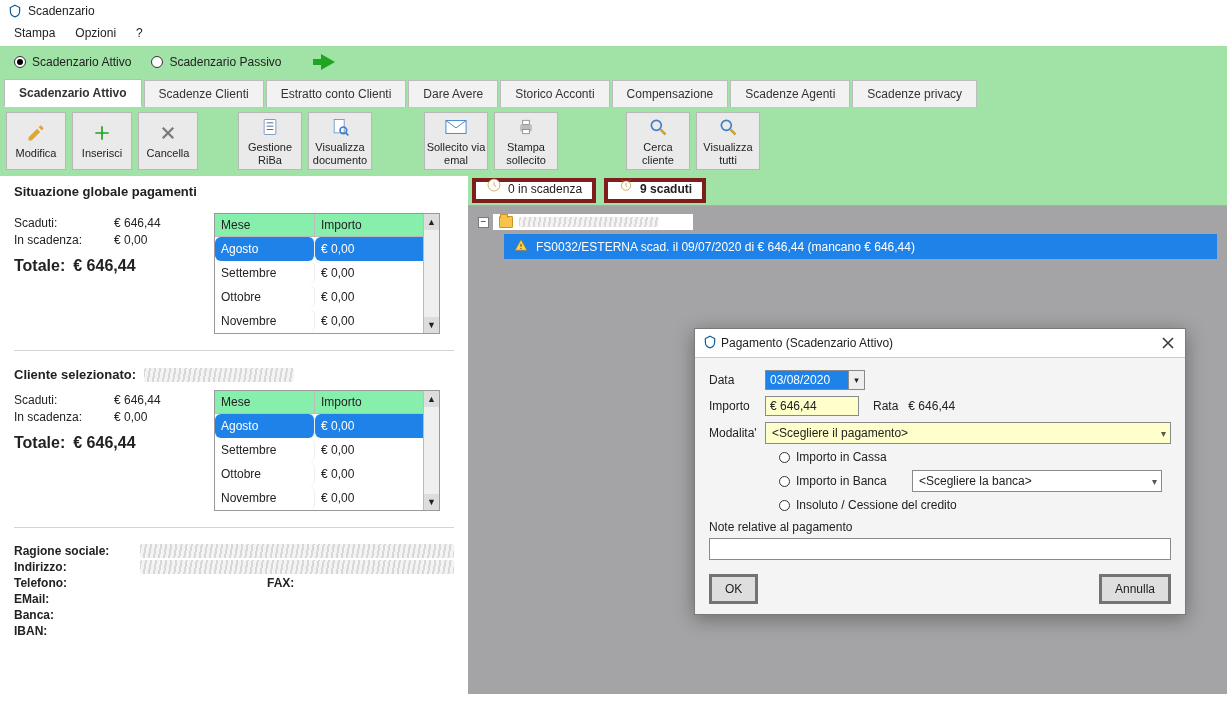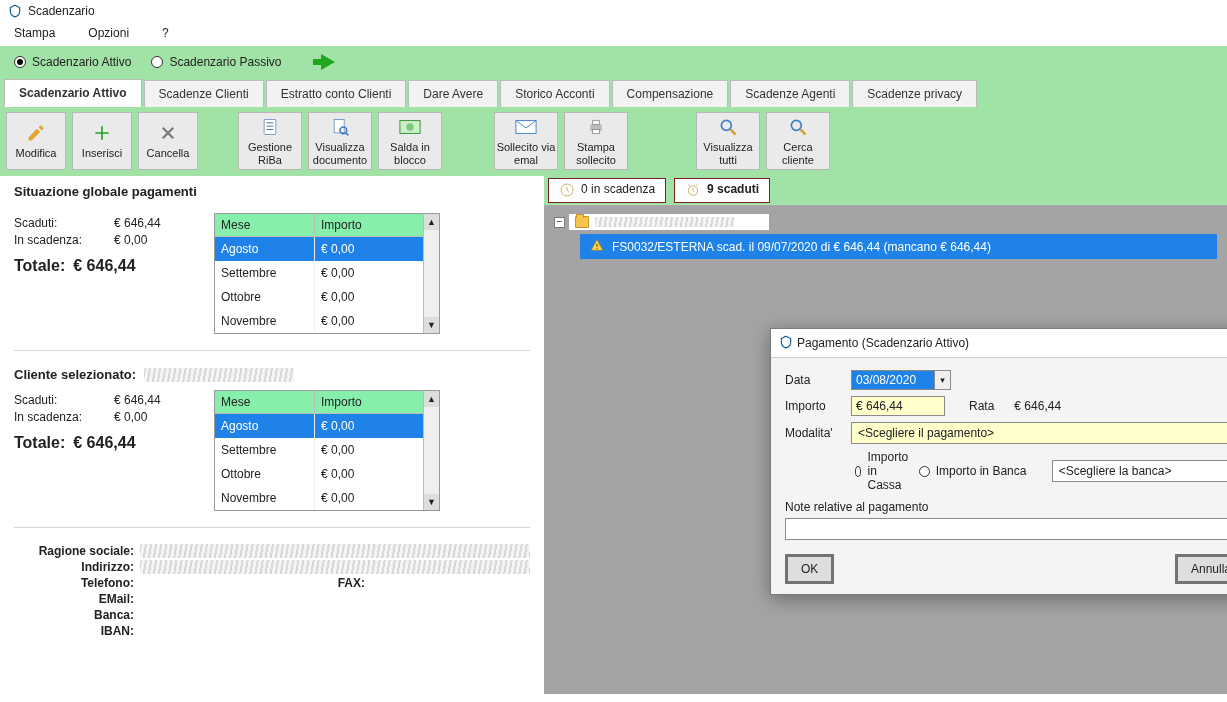--- a/index.html
+++ b/index.html
@@ -22,21 +22,21 @@
     padding: 4px 8px;
     background: #fff;
   }
   .titlebar .app-icon {
     width: 14px; height: 14px;
     display: inline-flex; align-items: center; justify-content: center;
     color: #0a5a95;
   }
   .menubar {
     display: flex;
-    gap: 33px;
+    gap: 20px;
     padding: 4px 14px 6px;
     background: #fff;
   }
   .menubar span { cursor: default; }
   
   .opt-strip {
     background: #a1e3a6;
     padding: 8px 14px;
     display: flex;
     align-items: center;
@@ -115,21 +115,21 @@
   .tbtn .ticon { width: 22px; height: 22px; display:flex; align-items:center; justify-content:center; }
   .tsep { width: 28px; }
   
   .body-split {
     display: flex;
     background: #a1e3a6;
     height: calc(100% - 184px);
   }
   .left-pane {
     background: #fff;
-    width: 544px;
+    width: 468px;
     padding: 8px 14px;
     overflow: hidden;
     display: flex;
     flex-direction: column;
     gap: 8px;
   }
   .right-pane {
     flex: 1;
     background: #a4a4a6;
     position: relative;
@@ -153,51 +153,52 @@
   }
   .mini-table .hdr div {
     background: #86efac;
     border-right: 1px solid #bcbcbc;
     border-bottom: 1px solid #bcbcbc;
     padding: 4px 6px;
   }
   .mini-table .trow div {
     padding: 5px 6px;
     border-right: 1px solid #eee;
+    border-radius: 6px;
   }
   .mini-table .trow.sel div { background: #1f82e8; color: #fff; }
   .mini-table .scroll {
     width: 16px; position: absolute; right: 0; top: 0; bottom: 0;
     background: #efefef; border-left: 1px solid #bcbcbc;
     display:flex; flex-direction:column; justify-content:space-between; align-items:center;
   }
   .mini-table .scroll .sbtn { width:100%; height:16px; background:#ddd; display:flex;align-items:center;justify-content:center;font-size:9px; cursor:pointer;}
   .panel-row { display:flex; }
   .panel-row .left-kv { width: 200px; }
   hr.sep { border:none; border-top:1px solid #d5d5d5; margin:8px 0; }
   .addr-grid { display:grid; grid-template-columns: 120px 1fr 60px 1fr; row-gap:2px; column-gap:6px; font-size:12px; }
-  .addr-grid .lbl { text-align:right; font-weight:bold; }
+  .addr-grid .lbl { font-weight:bold; }
   .smudge {
     height: 14px;
     background: repeating-linear-gradient(100deg,#d8d8d8 0 2px,#f4f4f4 2px 5px);
     border-radius: 2px;
   }
   
   .right-bar {
     background: #f2f2f2;
     border-bottom: 1px solid #aaa;
     display: flex;
     align-items: stretch;
     height: 30px;
   }
   .right-chip {
     background: #fff;
-    border: 1px solid #7f1d1d;
+    border: 4px solid #7f1d1d;
     display: inline-flex;
-    align-items: flex-start;
+    align-items: flex-end;
     gap: 6px;
     padding: 3px 10px;
     margin: 2px 4px;
   }
   .right-chip.bold { font-weight: bold; }
   .tree-area {
     background: #a4a4a6;
     padding: 8px 10px;
   }
   .tree-root {
@@ -232,37 +233,37 @@
     font-size: 12px;
   }
   .dlg-title {
     display:flex; align-items:center; justify-content:space-between;
     padding: 5px 8px;
     background: #fff;
     border-bottom: 1px solid #ccc;
   }
   .dlg-close { width:18px;height:18px; display:flex;align-items:center;justify-content:center; cursor:pointer; }
   .dlg-body { padding: 12px 14px 10px; }
-  .frow { display:flex; align-items:center; gap:10px; margin-bottom:6px; }
+  .frow { display:flex; align-items:center; margin-bottom:6px; }
   .frow .flbl { width: 56px; }
   .tin {
     background:#fff; border:1px solid #8a8a8a; padding:2px 4px; height:20px;
   }
   .tin.sel { background:#1f82e8; color:#fff; }
   .tin.yellow { background:#ffffcc; }
   .datewrap { display:flex; gap:0; }
   .datewrap .dchev { width:16px; border:1px solid #8a8a8a; border-left:none; background:#eee; display:flex;align-items:center;justify-content:center; font-size:9px; cursor:pointer;}
   .dropdown {
     border:1px solid #8a8a8a; background:#ffffcc;
     height:22px; display:flex; align-items:center; justify-content:space-between;
     padding: 0 4px 0 6px; flex:1; cursor:pointer;
   }
   .dropdown.plain { background:#fff; }
   .dropdown .chev { font-size:10px; color:#555; }
-  .rlist { margin-left: 70px; display:flex; flex-direction:row; gap:6px; margin-top:4px; margin-bottom:8px; }
+  .rlist { margin-left: 70px; display:flex; flex-direction:column; gap:6px; margin-top:4px; margin-bottom:8px; }
   .rlist .radio .dot { width:11px;height:11px; }
   .note-in { width:100%; height:22px; border:1px solid #8a8a8a; background:#fff; }
   .dlg-buttons { display:flex; justify-content:space-between; margin-top:14px; }
   .btn {
     background:#dedede; border:3px solid #737373;
     padding: 5px 13px; cursor:pointer;
   }
 </style>
 </head>
 <body>
@@ -345,29 +346,20 @@
   <div class="tbtn">
     <span class="ticon">
         <svg width="20" height="20" viewBox="0 0 24 24">
           <rect x="5" y="3" width="12" height="16" fill="#fff" stroke="#6a8dc0"></rect>
           <circle cx="16" cy="16" r="4" fill="none" stroke="#3d7ecb" stroke-width="2"></circle>
           <line x1="19" y1="19" x2="22" y2="22" stroke="#3d7ecb" stroke-width="2"></line>
         </svg>
       </span>
     <span>Visualizza documento</span>
   </div>
-  <div class="tbtn">
-    <span class="ticon">
-        <svg width="22" height="16" viewBox="0 0 24 16">
-          <rect x="1" y="1" width="22" height="14" fill="#cdeecb" stroke="#2e8c2e"></rect>
-          <circle cx="12" cy="8" r="4" fill="#7cc97c"></circle>
-        </svg>
-      </span>
-    <span>Salda in blocco</span>
-  </div>
   <div class="tsep" style="width:40px"></div>
   <div class="tbtn">
     <span class="ticon">
         <svg width="22" height="16" viewBox="0 0 24 16">
           <rect x="1" y="1" width="22" height="14" fill="#fff" stroke="#3d7ecb"></rect>
           <path d="M1 1l11 8L23 1" fill="none" stroke="#3d7ecb"></path>
         </svg>
       </span>
     <span>Sollecito via emal</span>
   </div>
@@ -382,30 +374,30 @@
     <span>Stampa sollecito</span>
   </div>
   <div class="tsep" style="width:56px"></div>
   <div class="tbtn">
     <span class="ticon">
         <svg width="20" height="20" viewBox="0 0 24 24">
           <circle cx="10" cy="10" r="6" fill="none" stroke="#3d7ecb" stroke-width="2"></circle>
           <line x1="15" y1="15" x2="21" y2="21" stroke="#caa43a" stroke-width="3"></line>
         </svg>
       </span>
-    <span>Visualizza tutti</span>
+    <span>Cerca cliente</span>
   </div>
   <div class="tbtn">
     <span class="ticon">
         <svg width="20" height="20" viewBox="0 0 24 24">
           <circle cx="10" cy="10" r="6" fill="none" stroke="#3d7ecb" stroke-width="2"></circle>
           <line x1="15" y1="15" x2="21" y2="21" stroke="#caa43a" stroke-width="3"></line>
         </svg>
       </span>
-    <span>Cerca cliente</span>
+    <span>Visualizza tutti</span>
   </div>
 </div>
 
 <div class="body-split">
 
   <div class="left-pane">
 
     <div class="section-title">Situazione globale pagamenti</div>
     <div class="panel-row">
       <div class="left-kv">

